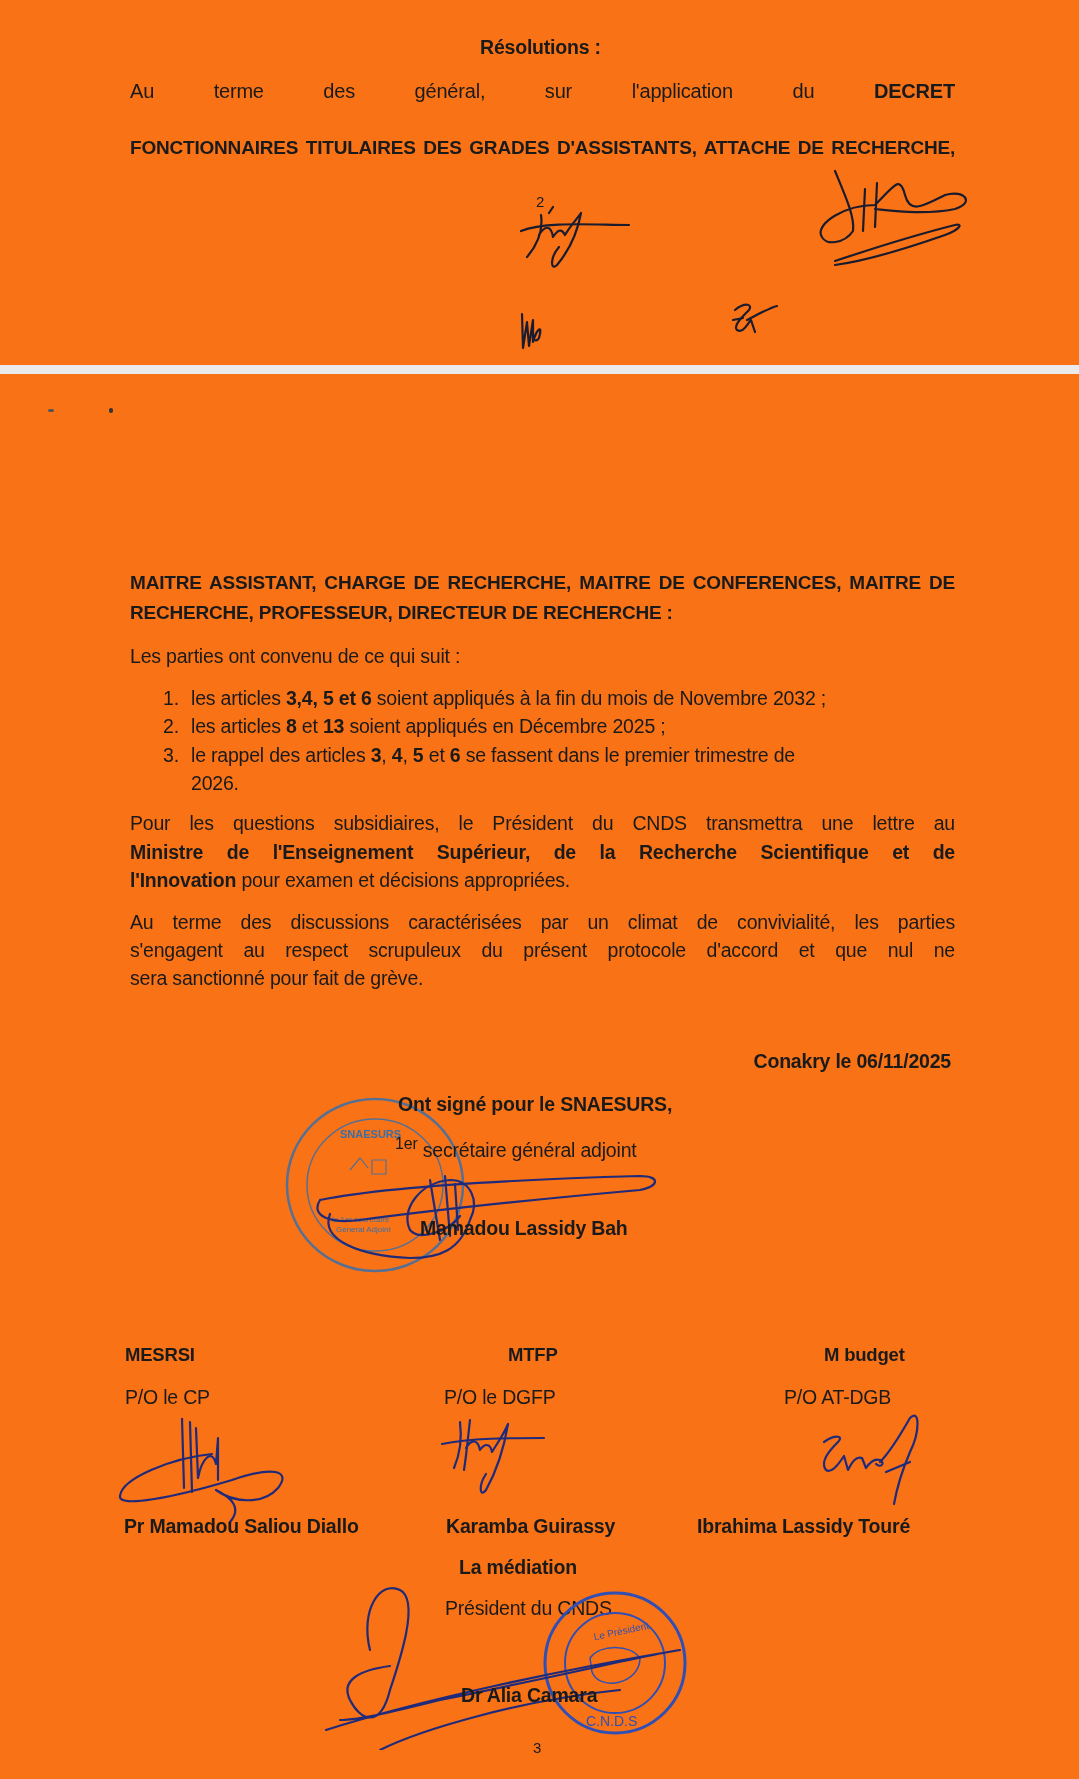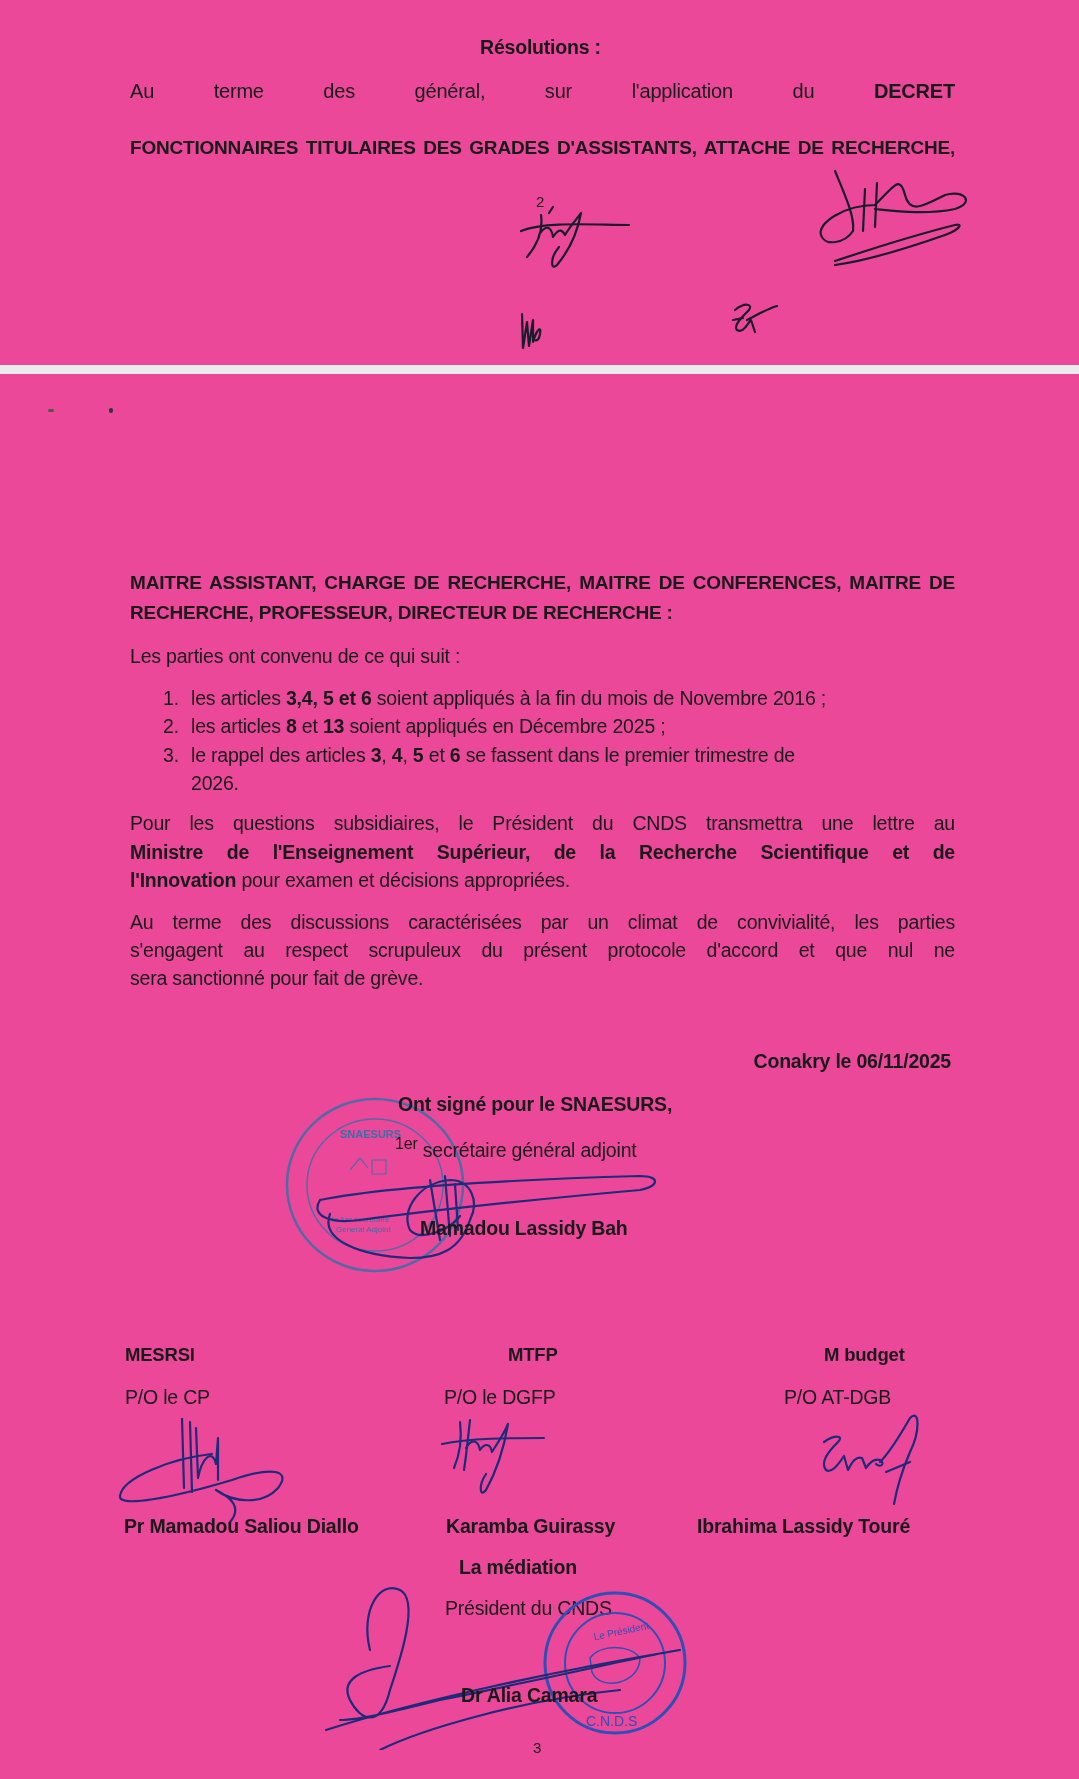--- a/index.html
+++ b/index.html
@@ -1,18 +1,18 @@
 <!DOCTYPE html>
 <html><head>
 <meta charset="utf-8">
 <style>
   html,body{margin:0;padding:0;background:#fff;}
   body{width:1079px;height:1779px;position:relative;overflow:hidden;font-family:"Liberation Sans",sans-serif;color:#1a1a1a;}
   .abs{position:absolute;}
-  .page{position:absolute;left:0;width:1079px;background:#ec4899;}
+  .page{position:absolute;left:0;width:1079px;background:#f97316;}
   .sep{position:absolute;left:0;top:365px;width:1079px;height:9px;background:#ebebeb;}
   .t{position:absolute;font-size:19.5px;line-height:28px;white-space:nowrap;letter-spacing:-0.2px;}
   .b{font-weight:bold;}
   .justify{text-align:justify;text-align-last:justify;}
   .ink{fill:none;stroke:#1b1b2e;stroke-width:2.2;stroke-linecap:round;stroke-linejoin:round;}
   .inkb{fill:none;stroke:#1f2a7a;stroke-width:2.2;stroke-linecap:round;stroke-linejoin:round;}
   .stamp{fill:none;stroke:#3a6fa8;opacity:.85;}
   .stampB{fill:none;stroke:#2f4fb5;}
   .list-num{display:inline-block;width:28px;}
 </style>
@@ -61,21 +61,21 @@
   <span class="abs" style="left:48px;top:35px;width:6px;height:3px;background:#555;border-radius:2px;"></span>
   <span class="abs" style="left:109px;top:34px;width:4px;height:5px;background:#333;border-radius:2px;"></span>
 </div>
 
 <div class="t b justify" style="left:130px;top:569px;width:825px;font-size:19px;">MAITRE ASSISTANT, CHARGE DE RECHERCHE, MAITRE DE CONFERENCES, MAITRE DE</div>
 <div class="t b" style="left:130px;top:599px;font-size:19px;">RECHERCHE, PROFESSEUR, DIRECTEUR DE RECHERCHE :</div>
 
 <div class="t" style="left:130px;top:642px;">Les parties ont convenu de ce qui suit :</div>
 
 <div class="t" style="left:163px;top:684px;">
-  <span class="list-num">1.</span><span>les articles </span><b>3,4, 5 et 6</b><span> soient appliqués à la  fin du mois de Novembre 2016 ;</span>
+  <span class="list-num">1.</span><span>les articles </span><b>3,4, 5 et 6</b><span> soient appliqués à la  fin du mois de Novembre 2032 ;</span>
 </div>
 <div class="t" style="left:163px;top:712px;">
   <span class="list-num">2.</span><span>les articles </span><b>8</b><span> et </span><b>13</b><span> soient appliqués en Décembre 2025 ;</span>
 </div>
 <div class="t" style="left:163px;top:741px;">
   <span class="list-num">3.</span><span>le rappel des articles </span><b>3</b><span>, </span><b>4</b><span>, </span><b>5</b><span> et </span><b>6</b><span> se fassent dans le premier trimestre de</span>
 </div>
 <div class="t" style="left:191px;top:769px;">2026.</div>
 
 <div class="t justify" style="left:130px;top:809px;width:825px;">Pour les questions subsidiaires, le Président du CNDS transmettra une lettre au</div>

